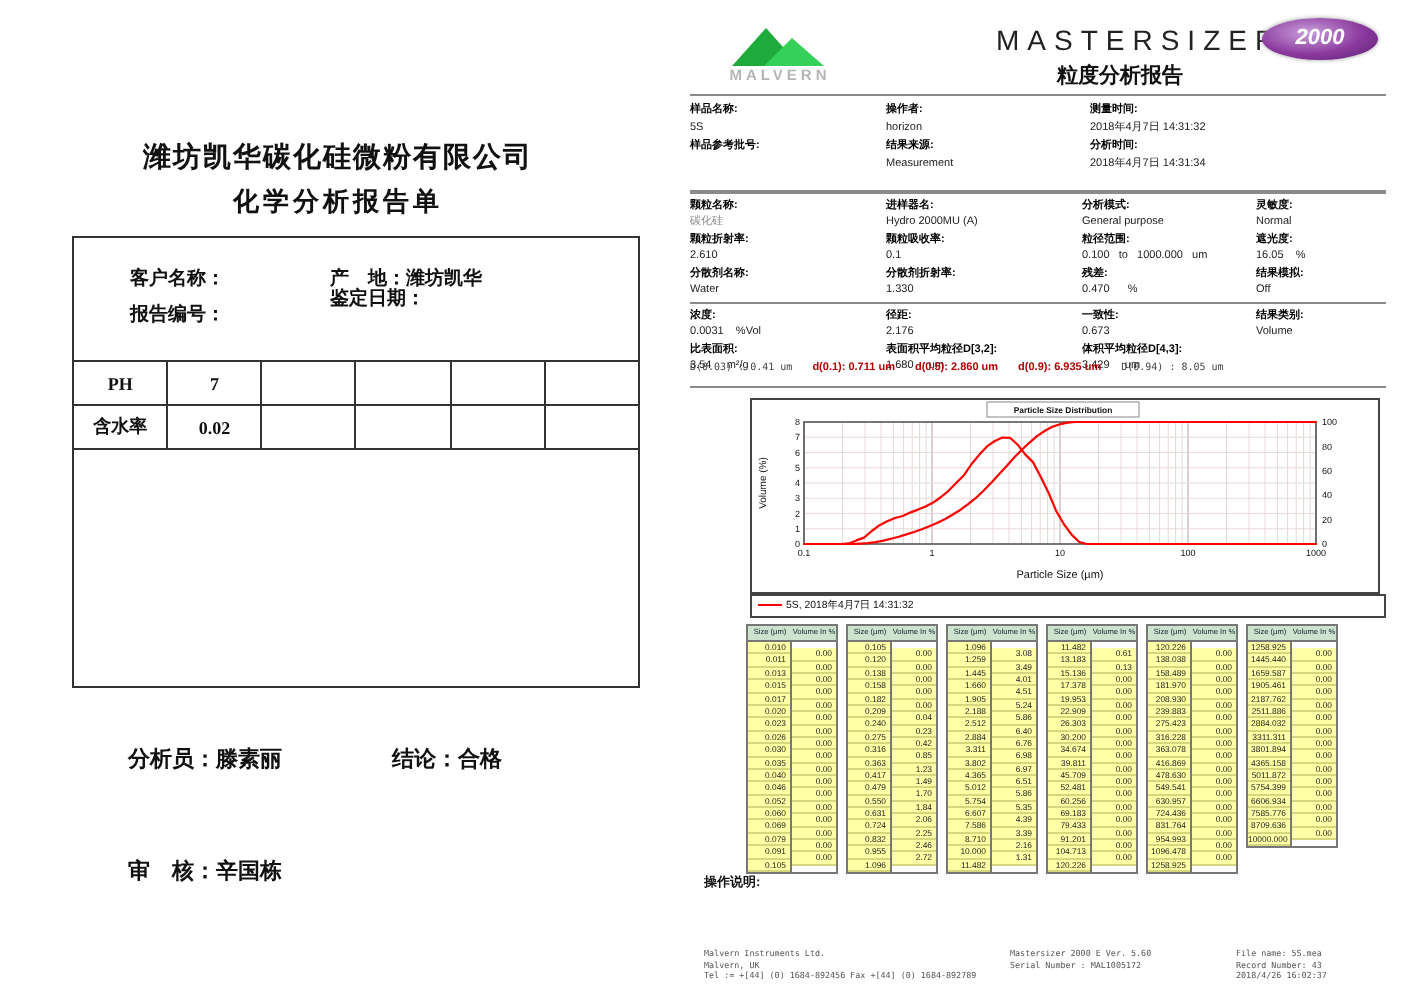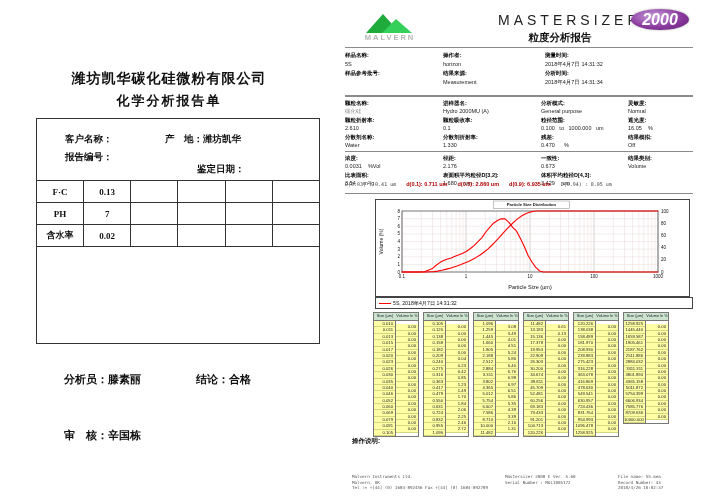--- a/index.html
+++ b/index.html
@@ -22,21 +22,21 @@
   .corner .cb{position:absolute;left:2px;bottom:2px;font-size:8px;}
   .lsig{position:absolute;font-size:11px;font-weight:bold;white-space:pre;
         font-family:"Liberation Serif","DejaVu Serif",serif;}
   
   .logo-text{position:absolute;left:360px;top:33px;width:60px;text-align:center;font-size:7.5px;
              font-weight:bold;color:#b5b5b5;letter-spacing:2px;font-family:"Liberation Sans",sans-serif;}
   .mastersizer{position:absolute;left:498px;top:12px;font-size:14px;letter-spacing:4px;color:#222;
                font-weight:500;font-family:"Liberation Sans",sans-serif;}
   .badge2000{position:absolute;left:631px;top:9px;width:58px;height:21px;border-radius:50%;
              background:radial-gradient(ellipse at 40% 35%, #c9a0dc 0%, #8b3a9e 55%, #5a1f73 100%);
-             color:#fff;font-style:italic;font-weight:bold;font-size:16px;text-align:center;
+             color:#fff;font-style:italic;font-weight:bold;font-size:11px;text-align:center;
              line-height:21px;box-shadow:0 0 2px #999;}
   .rtitle{position:absolute;left:495px;top:31px;width:130px;text-align:center;
           font-size:10.5px;font-weight:bold;}
   .hr{position:absolute;background:#8a8a8a;}
   .rl{position:absolute;font-size:5.5px;line-height:8.4px;white-space:pre;}
   .rlbl{font-weight:bold;color:#000;}
   .rval{color:#222;}
   .grey{color:#8a8a8a;}
   .dline{position:absolute;left:345px;top:181px;width:348px;font-size:5.5px;white-space:nowrap;}
   .dmono{font-family:"DejaVu Sans Mono",monospace;color:#444;font-size:5px;}
@@ -68,31 +68,23 @@
 <div id="page">
 
   <div class="ldoc">
     <div class="lcompany">潍坊凯华碳化硅微粉有限公司</div>
     <div class="ltitle">化学分析报告单</div>
 
     <div class="lbox">
       <div class="info-line" style="left:28px;top:14px;">客户名称：</div>
       <div class="info-line" style="left:28px;top:32px;">报告编号：</div>
       <div class="info-line" style="left:128px;top:14px;">产    地：潍坊凯华</div>
-      <div class="info-line" style="left:128px;top:44px;margin-left:32px;">鉴定日期：</div>
+      <div class="info-line" style="left:128px;top:24px;">鉴定日期：</div>
       <table class="chem">
           <tbody>
-            <tr>
-              <td style="height:21px;">F·C</td>
-              <td>0.13</td>
-              <td></td>
-              <td></td>
-              <td></td>
-              <td></td>
-            </tr>
             <tr>
               <td style="height:21px;">PH</td>
               <td>7</td>
               <td></td>
               <td></td>
               <td></td>
               <td></td>
             </tr>
             <tr>
               <td style="height:21px;">含水率</td>

